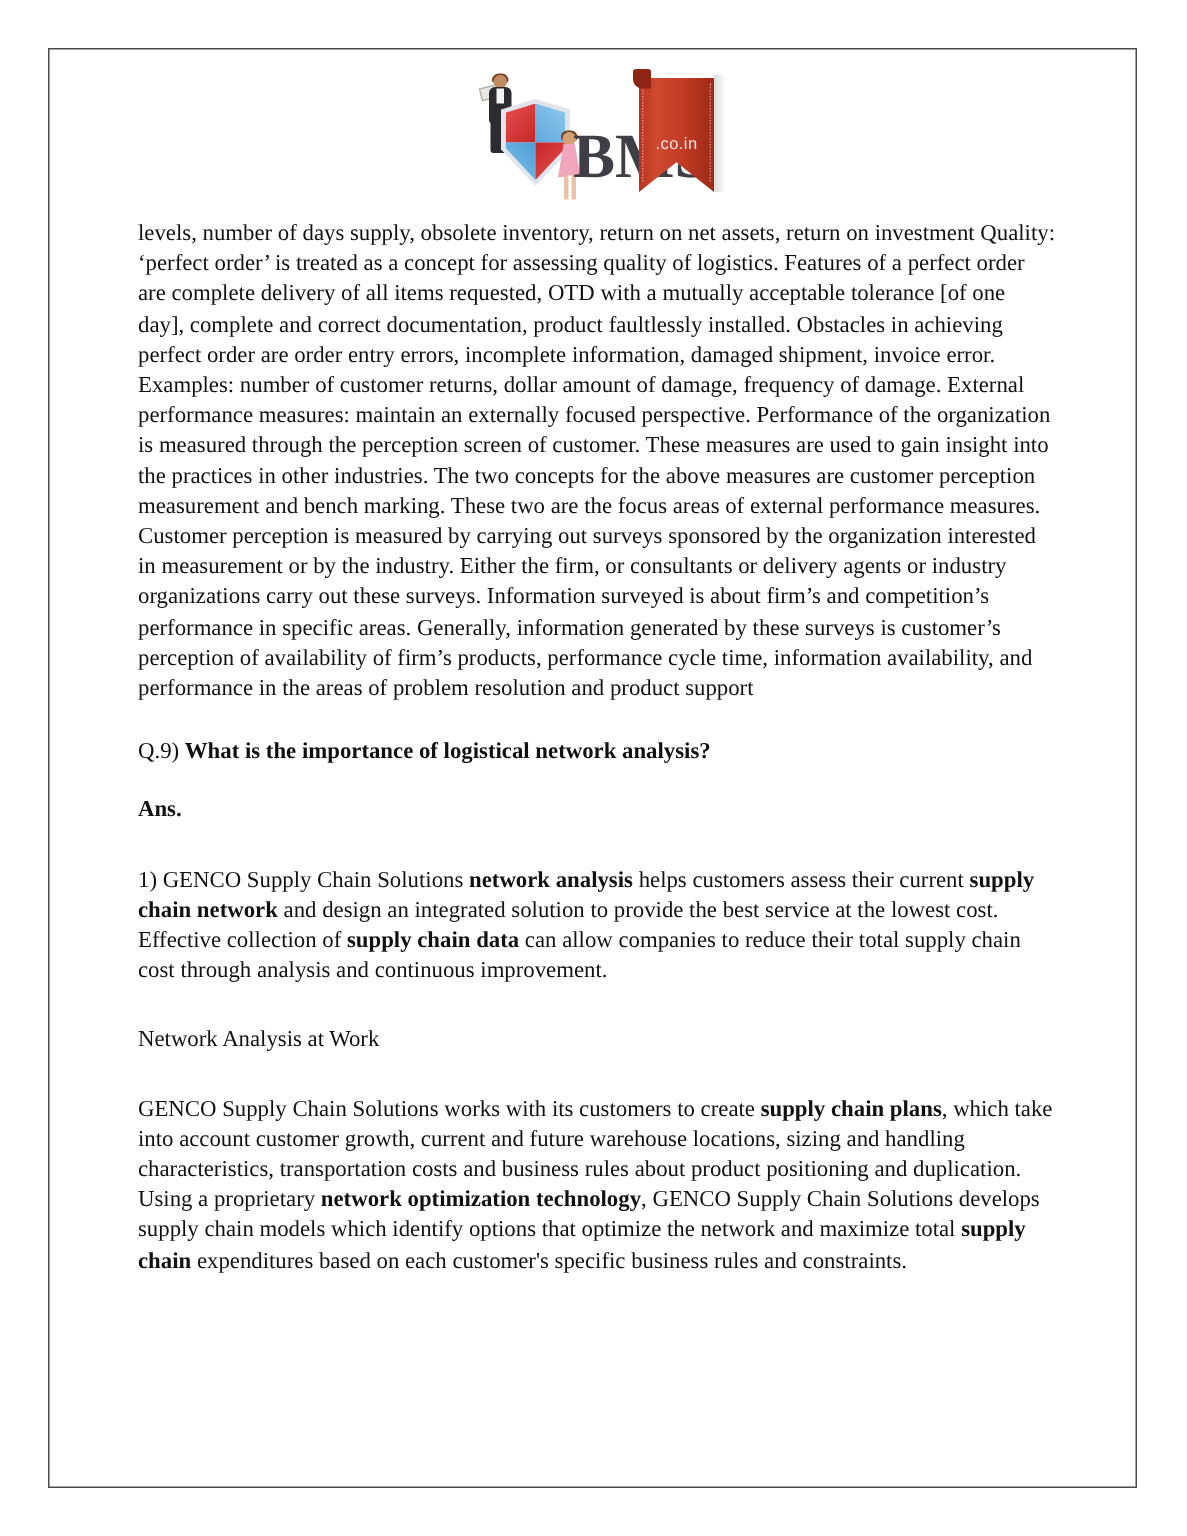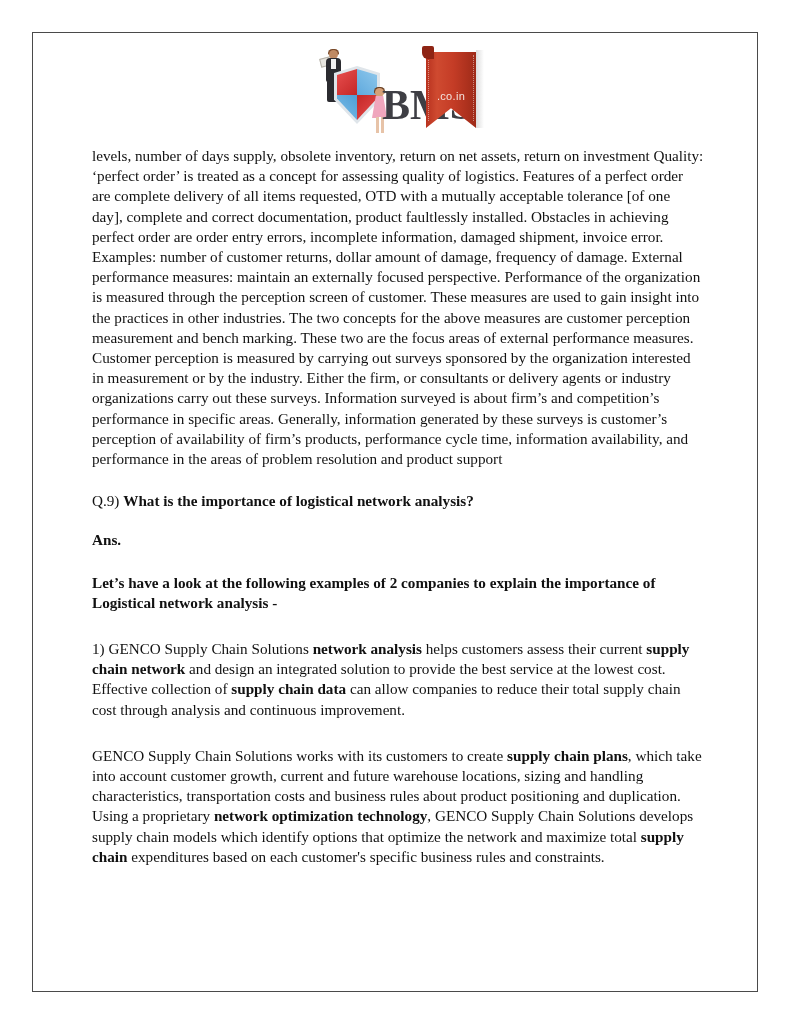--- a/index.html
+++ b/index.html
@@ -305,26 +305,26 @@
 
 
     <p class="blk">Customer perception is measured by carrying out surveys sponsored by the organization interested in measurement or by the industry. Either the firm, or consultants or delivery agents or industry organizations carry out these surveys. Information surveyed is about firm’s and competition’s performance in specific areas. Generally, information generated by these surveys is customer’s perception of availability of firm’s products, performance cycle time, information availability, and performance in the areas of problem resolution and product support</p>
 
     <p class="blk gap-22">
       <span>Q.9)</span><span>&nbsp;</span><b>What is the importance of logistical network analysis?</b>
     </p>
 
     <p class="blk bold gap-19">Ans.</p>
 
-    <p class="blk bold gap-22">Let’s have a look at the following examples of 2 companies to explain the importance of Logistical network analysis -</p>
 
     <p class="blk gap-26">
       <span>1) GENCO Supply Chain Solutions </span><b>network analysis</b><span> helps customers assess their current </span><b>supply chain network</b><span> and design an integrated solution to provide the best service at the lowest cost. Effective collection of </span><b>supply chain data</b><span> can allow companies to reduce their total supply chain cost through analysis and continuous improvement.</span>
     </p>
 
+    <p class="blk gap-26">Network Analysis at Work</p>
 
     <p class="blk gap-26">
       <span>GENCO Supply Chain Solutions works with its customers to create </span><b>supply chain plans</b><span>, which take into account customer growth, current and future warehouse locations, sizing and handling characteristics, transportation costs and business rules about product positioning and duplication. Using a proprietary </span><b>network optimization technology</b><span>, GENCO Supply Chain Solutions develops supply chain models which identify options that optimize the network and maximize total </span><b>supply chain</b><span> expenditures based on each customer's specific business rules and constraints.</span>
     </p>
 
   </div>
 
 </div>
 
 </body></html>

